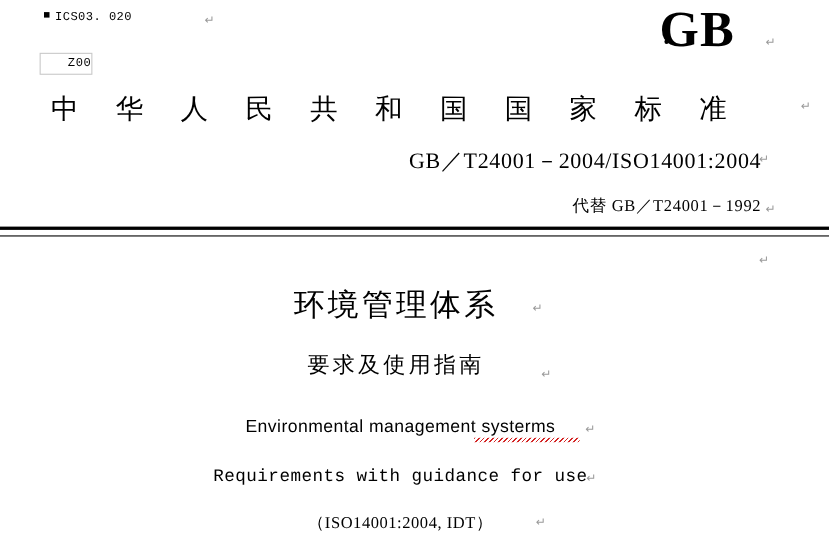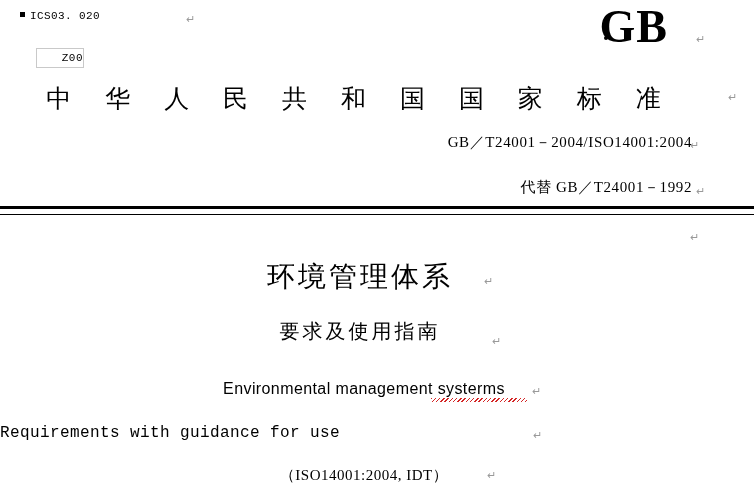--- a/index.html
+++ b/index.html
@@ -20,21 +20,21 @@
     position: absolute;
     left: 0; top: 0;
     width: 754px;
     height: 501px;
     background: #ffffff;
   }
 
   
   .ics-line {
     position: absolute;
-    left: 20px;
+    left: 40px;
     top: 10px;
     font-family: "Liberation Mono", monospace;
     font-size: 11px;
     letter-spacing: 0.4px;
     white-space: nowrap;
   }
   .ics-bullet {
     display: inline-block;
     width: 5px;
     height: 5px;
@@ -102,21 +102,21 @@
     font-weight: 500;
     white-space: nowrap;
   }
 
   
   .std-no {
     position: absolute;
     right: 62px;
     top: 133px;
     font-family: "Liberation Serif", serif;
-    font-size: 15px;
+    font-size: 20px;
     letter-spacing: 0.6px;
     white-space: nowrap;
   }
   .std-replaces {
     position: absolute;
     right: 62px;
     top: 178px;
     font-family: "Liberation Serif", serif;
     font-size: 15px;
     letter-spacing: 0.6px;
@@ -173,21 +173,21 @@
     font-family: Liberation Sans, sans-serif;
     font-size: 16px;
     letter-spacing: 0.4px;
     white-space: nowrap;
   }
   .doc-title-en2 {
     position: absolute;
     left: 0;
     top: 424px;
     width: 728px;
-    text-align: left;
+    text-align: center;
     font-family: "Liberation Mono", monospace;
     font-size: 16px;
     letter-spacing: 0.4px;
     white-space: nowrap;
   }
   .doc-title-note {
     position: absolute;
     left: 0;
     top: 466px;
     width: 728px;

